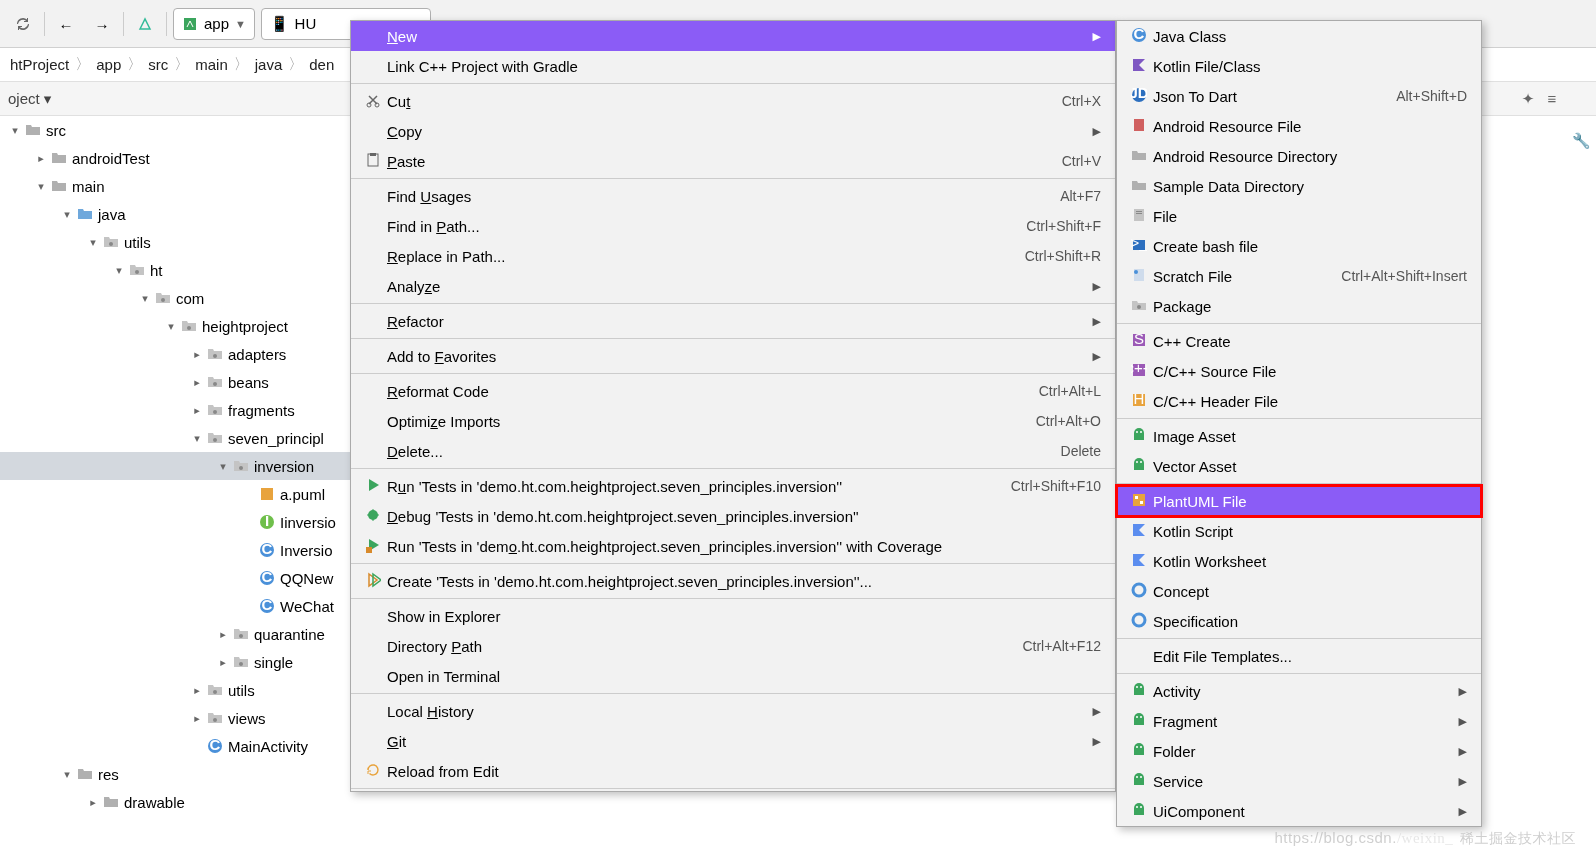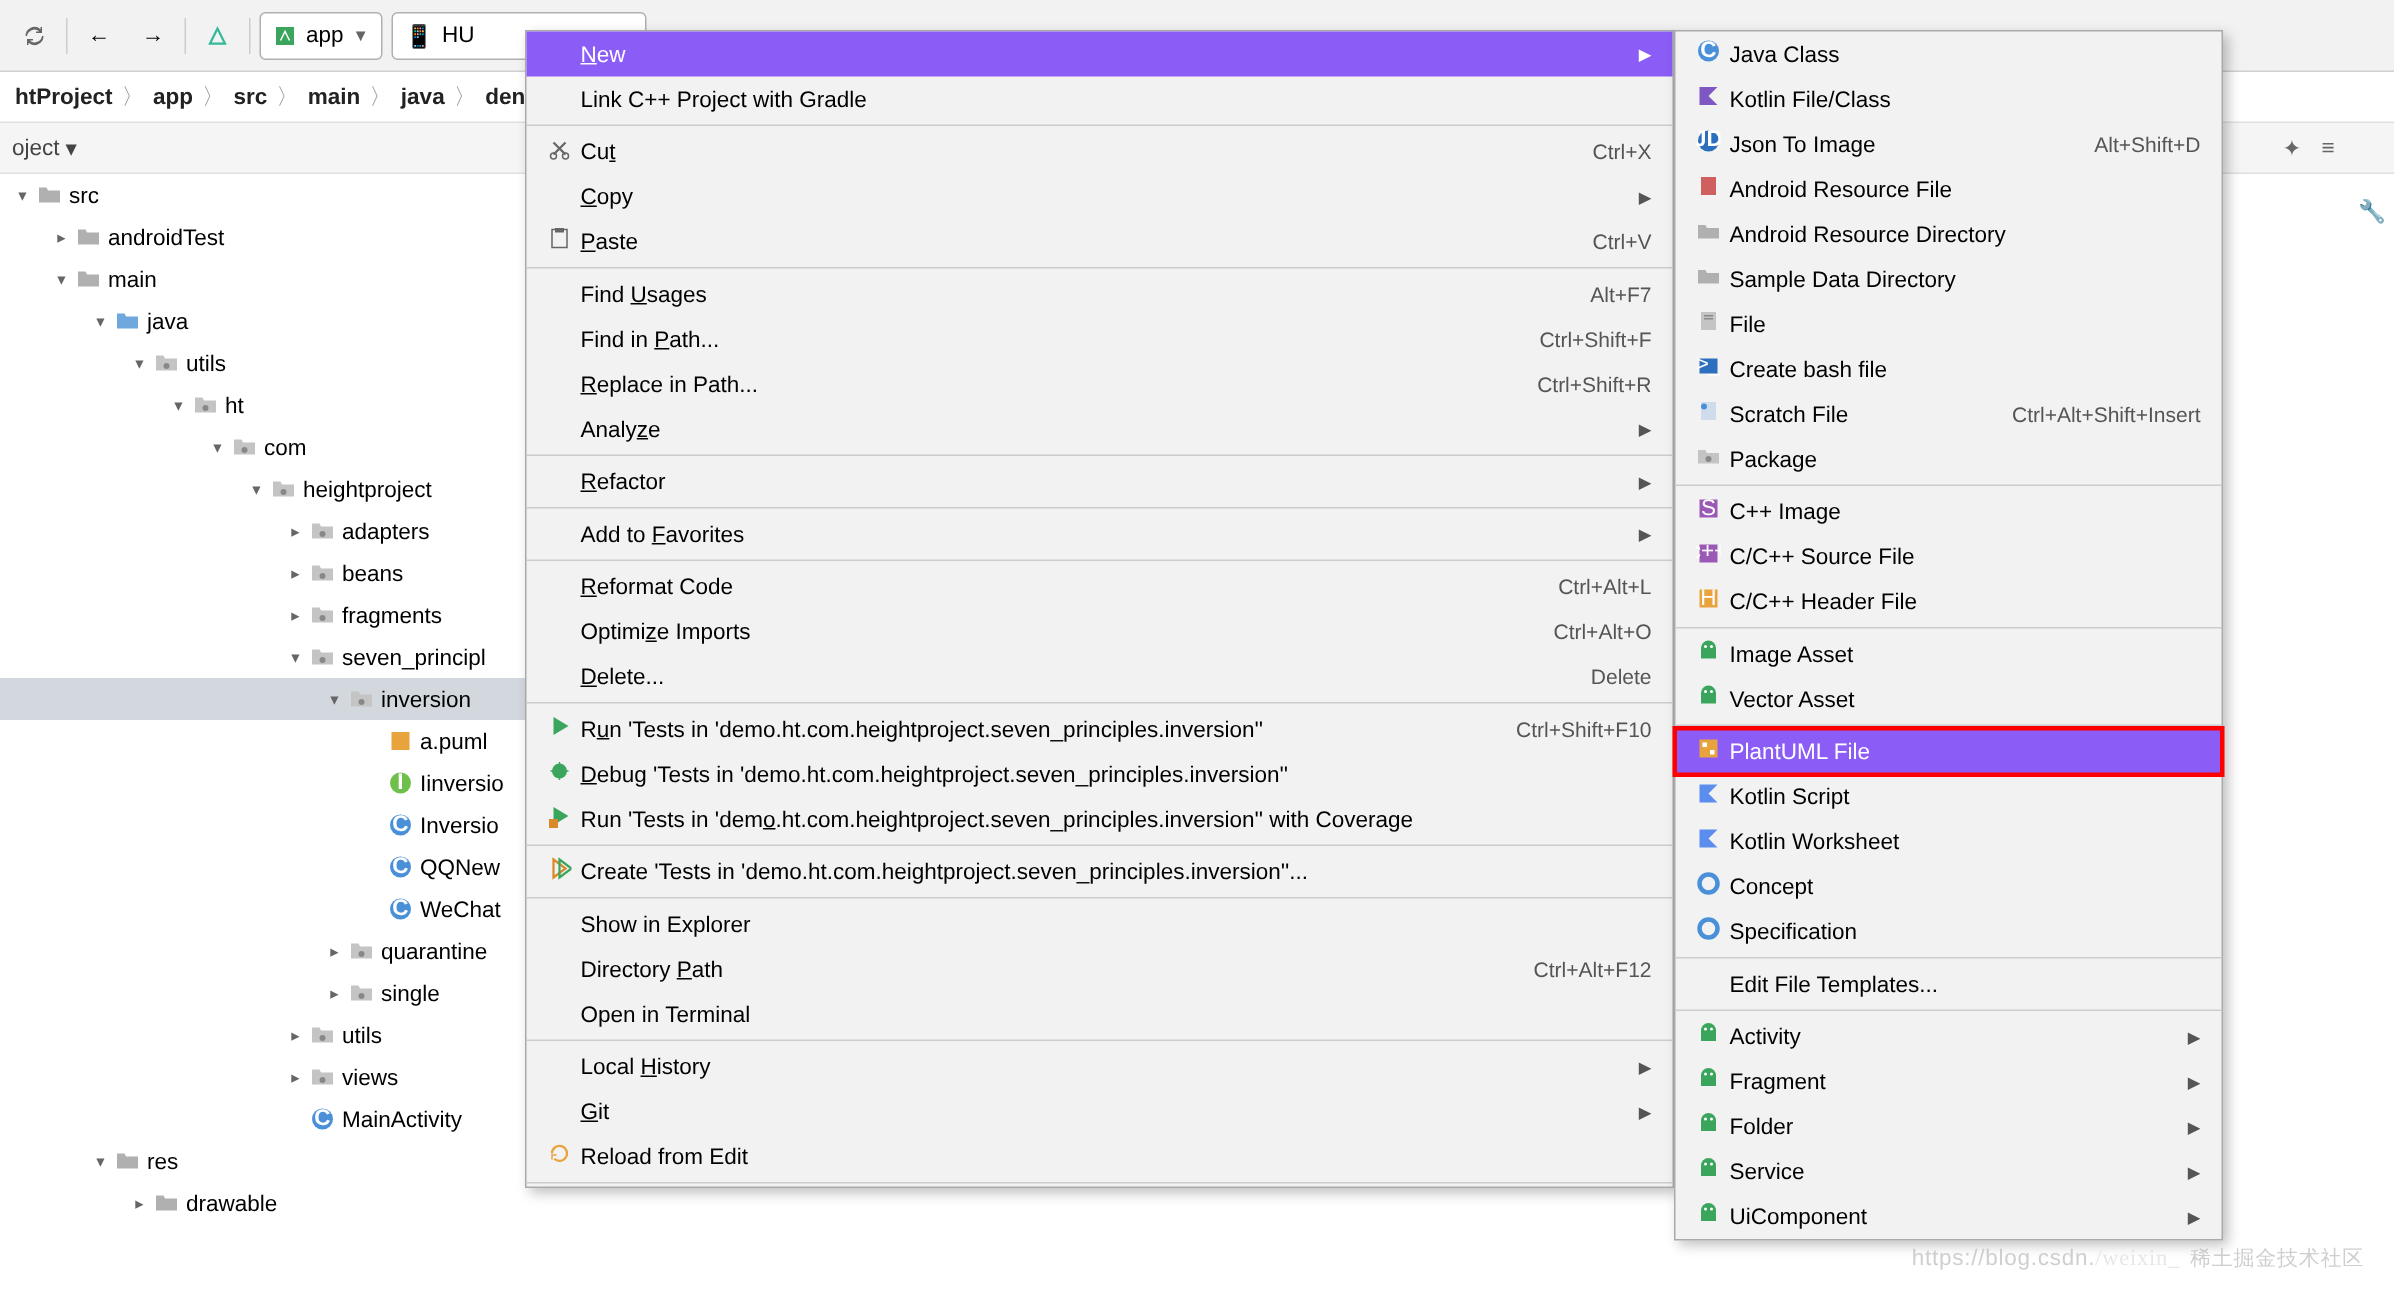--- a/index.html
+++ b/index.html
@@ -7,21 +7,21 @@
 
 
 .toolbar { height: 48px; background: #f2f2f2; border-bottom: 1px solid #d0d0d0; display: flex; align-items: center; padding: 0 8px; gap: 6px; }
 .toolbar .btn { width: 30px; height: 30px; display: flex; align-items: center; justify-content: center; border: 1px solid transparent; border-radius: 3px; }
 .toolbar .combo { height: 32px; border: 1px solid #b0b0b0; background: #fff; border-radius: 4px; display: flex; align-items: center; padding: 0 8px; gap: 6px; }
 .combo .dd { font-size: 11px; color: #666; }
 
 
 .breadcrumb { height: 34px; background: #fff; border-bottom: 1px solid #e0e0e0; display: flex; align-items: center; padding: 0 10px; gap: 4px; font-size: 15px; }
 .breadcrumb .sep { color: #999; padding: 0 2px; }
-.breadcrumb .bc { font-weight: 700; color: #222; }
+.breadcrumb .bc { font-weight: 400; color: #222; }
 
 
 .proj-bar { height: 34px; background: #f5f5f5; border-bottom: 1px solid #e0e0e0; display: flex; align-items: center; padding: 0 8px; font-weight: 400; color: #444; }
 .proj-bar .spacer { flex: 1; }
 .proj-bar .ico { width: 24px; text-align: center; color: #666; }
 
 
 .tree { position: absolute; left: 0; top: 116px; width: 350px; bottom: 0; background: #fff; overflow: hidden; }
 .tree-row { height: 28px; display: flex; align-items: center; white-space: nowrap; }
 .tree-row.sel { background: #d3d8de; }
@@ -541,21 +541,21 @@
       </span>
       <span class="txt">Kotlin File/Class</span>
     </div>
     <div class="mi">
       <span class="ic">
         <span><svg class="svgico" viewBox="0 0 16 16">
             <circle cx="8" cy="8" r="7" fill="#2c6fbf"></circle>
             <text x="8" y="11" text-anchor="middle" fill="#fff" font-size="7" font-weight="700">JD</text>
           </svg></span>
       </span>
-      <span class="txt">Json To Image</span>
+      <span class="txt">Json To Dart</span>
       <span class="sc">Alt+Shift+D</span>
     </div>
     <div class="mi">
       <span class="ic">
         <span><svg class="svgico" viewBox="0 0 16 16">
             <rect x="3" y="2" width="10" height="12" fill="#d06060"></rect>
           </svg></span>
       </span>
       <span class="txt">Android Resource File</span>
     </div>
@@ -614,21 +614,21 @@
       <span class="txt">Package</span>
     </div>
     <div class="sep"></div>
     <div class="mi">
       <span class="ic">
         <span><svg class="svgico" viewBox="0 0 16 16">
             <rect x="2" y="2" width="12" height="12" fill="#9b59b6"></rect>
             <text x="8" y="12" text-anchor="middle" fill="#fff" font-size="9">S</text>
           </svg></span>
       </span>
-      <span class="txt">C++ Image</span>
+      <span class="txt">C++ Create</span>
     </div>
     <div class="mi">
       <span class="ic">
         <span><svg class="svgico" viewBox="0 0 16 16">
             <rect x="2" y="2" width="12" height="12" fill="#9b59b6"></rect>
             <text x="8" y="11" text-anchor="middle" fill="#fff" font-size="7">c++</text>
           </svg></span>
       </span>
       <span class="txt">C/C++ Source File</span>
     </div>

